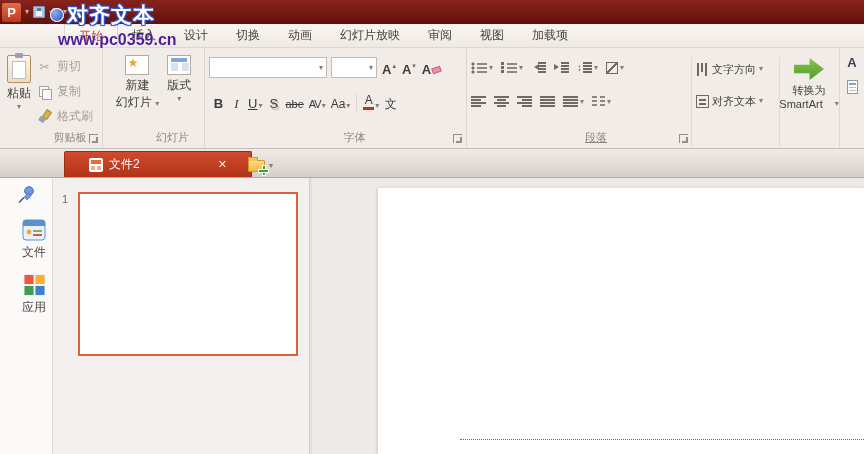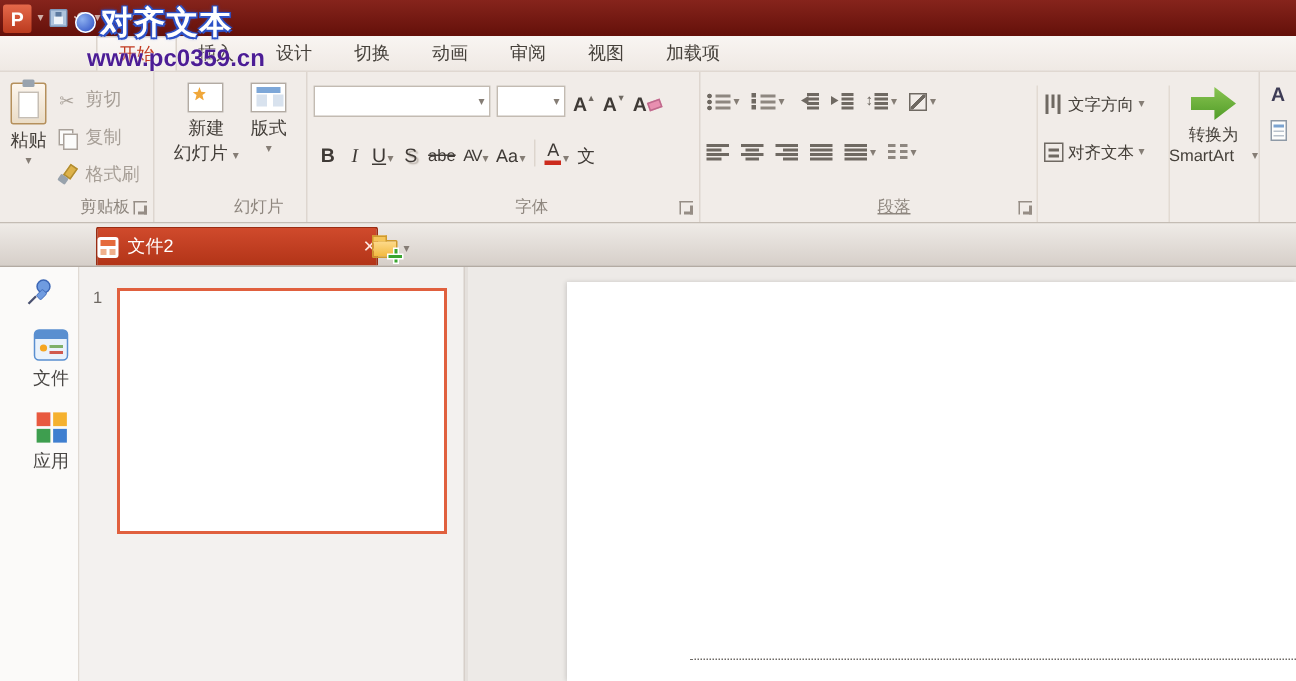--- a/index.html
+++ b/index.html
@@ -154,21 +154,21 @@
   .rr-a{font-size:13px;font-weight:bold;color:#3e3c55;line-height:1;}
   .ic-page{display:inline-block;width:11px;height:14px;background:#fdfdfc;border:1px solid #8e99a6;position:relative;}
   .ic-page::before{content:"";position:absolute;left:1px;top:2px;width:7px;height:2px;background:#7ba3d0;}
   .ic-page::after{content:"";position:absolute;left:1px;top:6px;width:7px;height:1px;background:#b9c2cc;box-shadow:0 3px 0 #b9c2cc;}
 
   
   .doctabs{position:absolute;left:0;top:149px;width:864px;height:29px;
     background:linear-gradient(#efebe7,#d6cfc9);border-bottom:1px solid #b3aba3;}
   .dtab{position:absolute;left:64px;bottom:0;width:188px;height:26px;
     background:linear-gradient(#d04a2c,#b23418);border:1px solid #992c13;border-bottom:0;border-radius:2px 2px 0 0;
-    color:#fff;display:flex;align-items:center;gap:6px;padding:0 0;}
+    color:#fff;display:flex;align-items:center;gap:6px;padding:0 24px;}
   .dtab-icon{width:14px;height:14px;background:#fff;border-radius:2px;position:relative;}
   .dtab-icon::before{content:"";position:absolute;left:2px;top:2px;right:2px;height:4px;background:#e56a3c;}
   .dtab-icon::after{content:"";position:absolute;left:2px;bottom:2px;width:4px;height:4px;background:#f0b08c;box-shadow:6px 0 0 #f0b08c;}
   .dtab .tlbl{flex:1;font-size:12px;}
   .dtab .close{font-size:11px;color:#ffe9e2;}
   .newtab{position:absolute;left:248px;bottom:5px;display:flex;align-items:center;gap:4px;}
   .ic-folder{display:inline-block;width:17px;height:12px;background:linear-gradient(#fdda8b,#f2b93f);
     border:1px solid #cf9a2e;border-radius:1px;position:relative;}
   .ic-folder::before{content:"";position:absolute;left:-1px;top:-4px;width:8px;height:3px;background:#f5c559;border:1px solid #cf9a2e;border-bottom:0;}
   .plus{position:absolute;right:-4px;bottom:-4px;width:9px;height:9px;}
@@ -214,20 +214,21 @@
     </div>
     <div class="wm2">www.pc0359.cn</div>
   </div>
 
   <div class="tabrow">
     <span class="tab active">开始</span>
     <span class="tab">插入</span>
     <span class="tab">设计</span>
     <span class="tab">切换</span>
     <span class="tab">动画</span>
+    <span class="tab">幻灯片放映</span>
     <span class="tab">审阅</span>
     <span class="tab">视图</span>
     <span class="tab">加载项</span>
   </div>
 
   <div class="ribbon">
 
     <div class="group g-clipboard">
       <div class="body">
         <div class="bigbtn">

